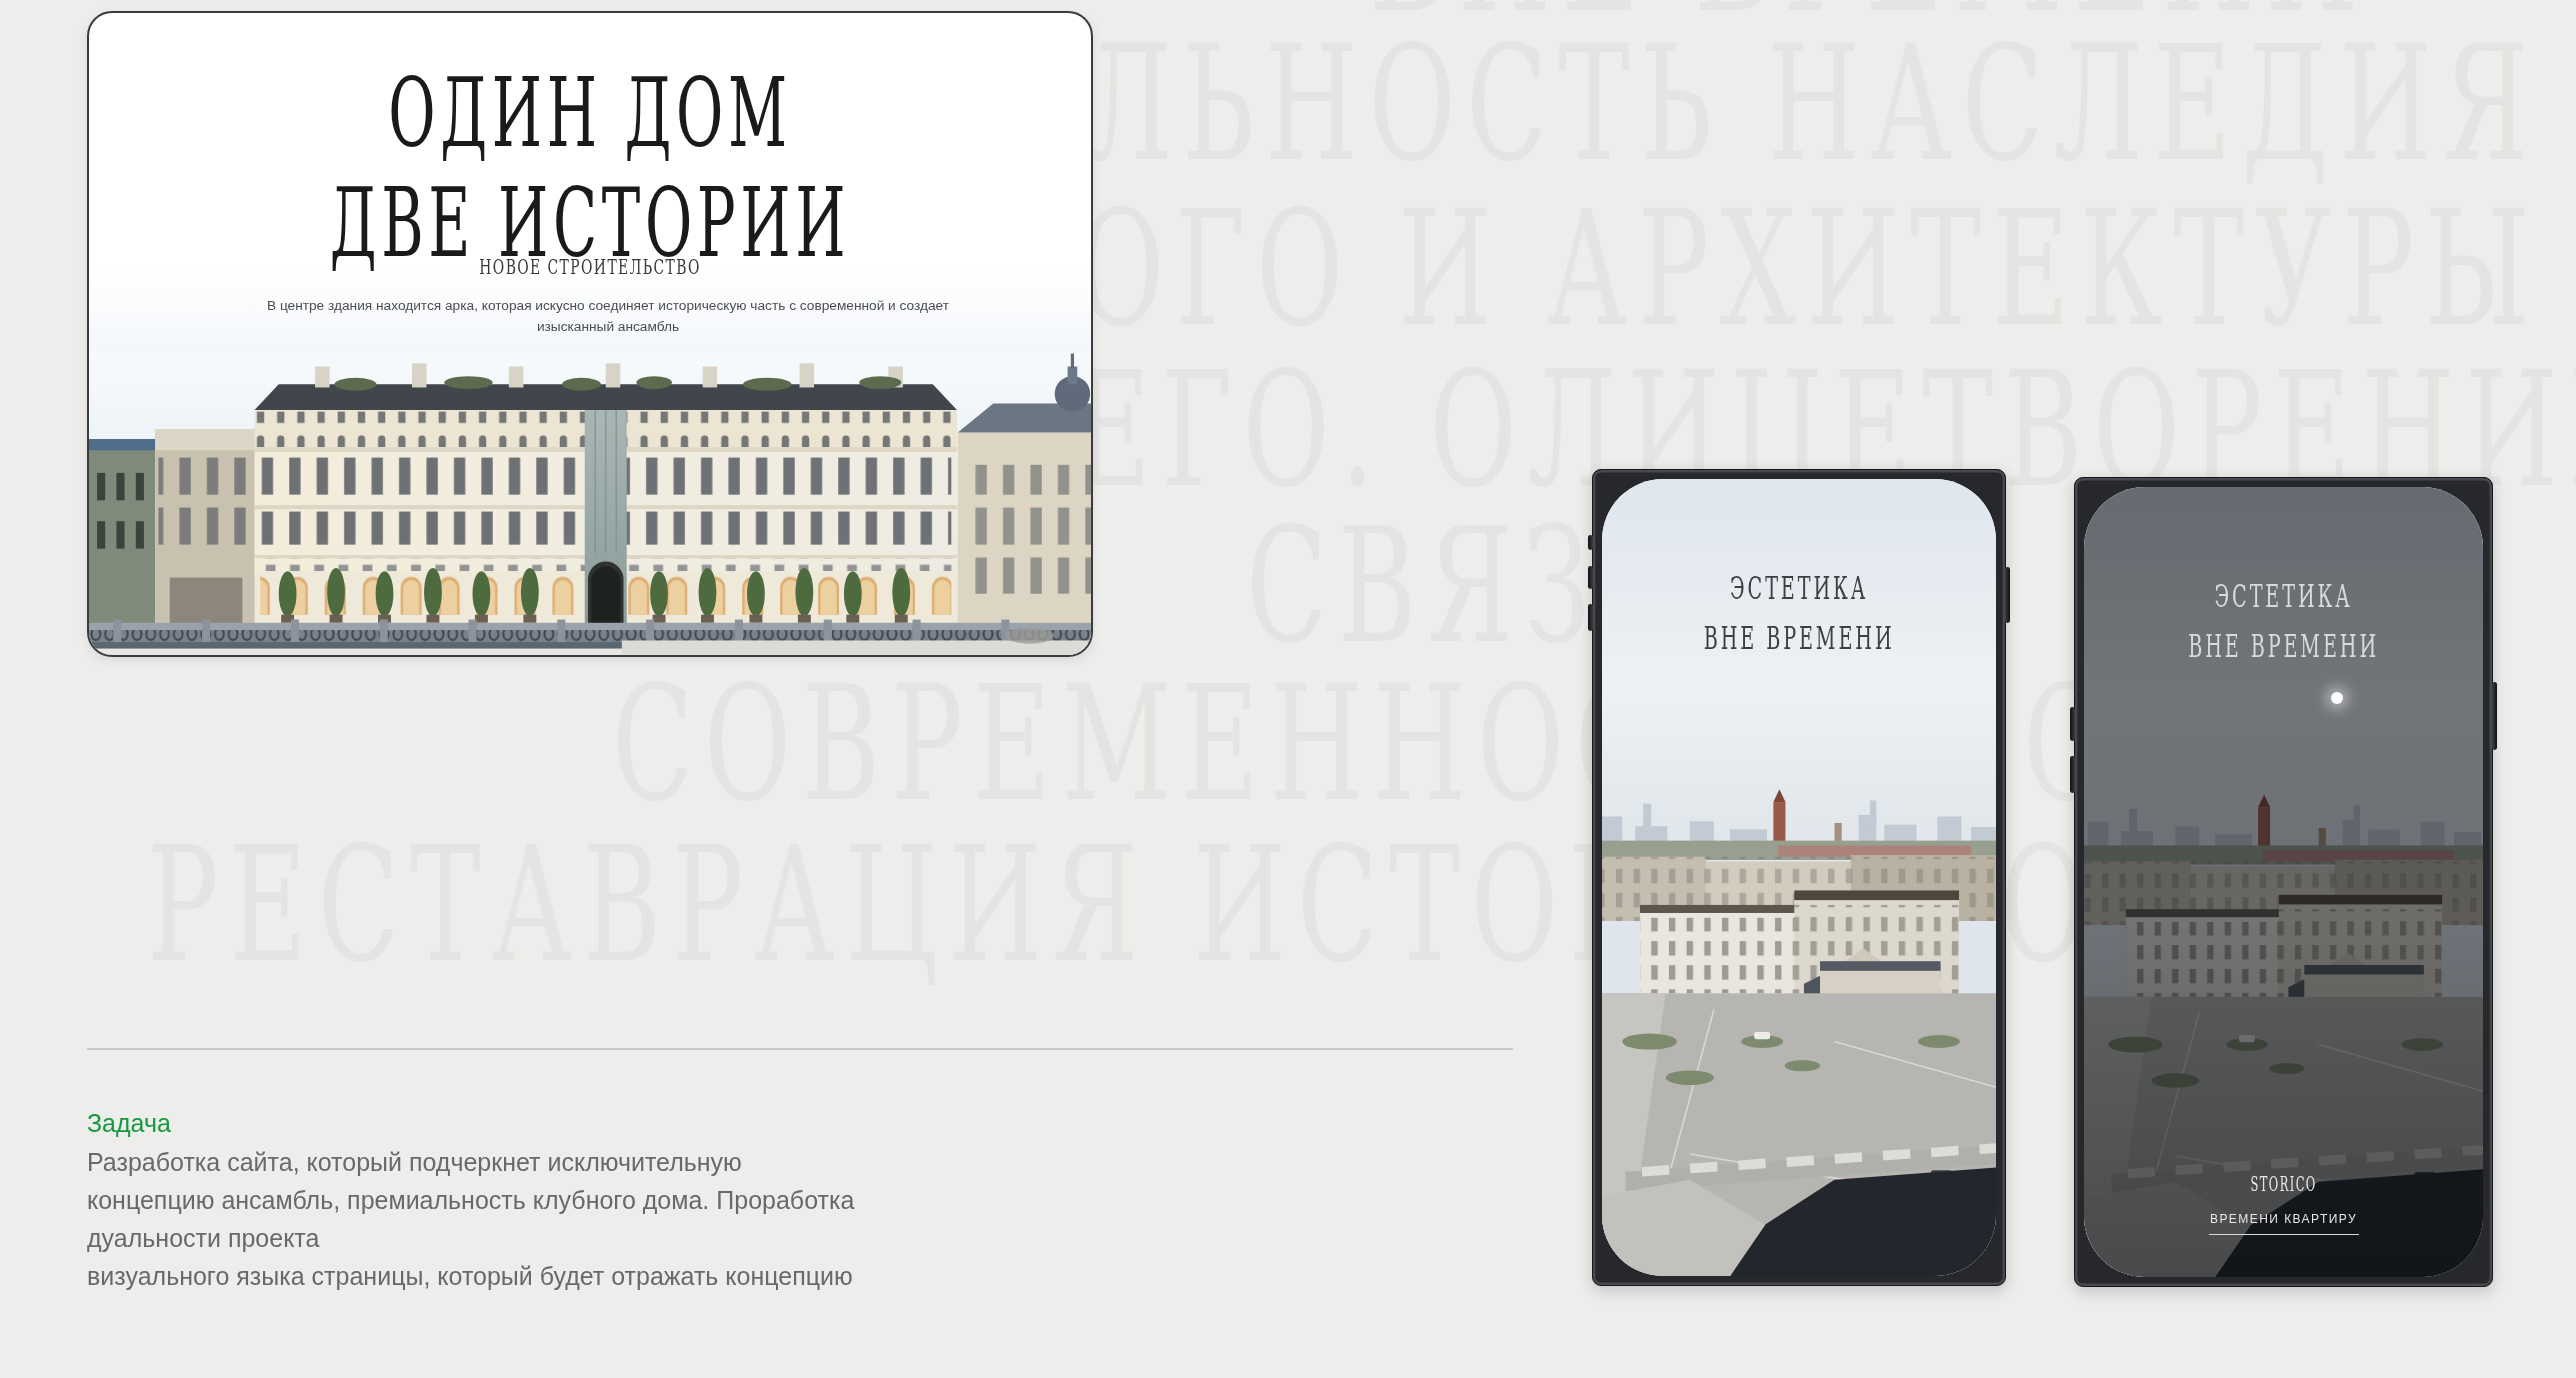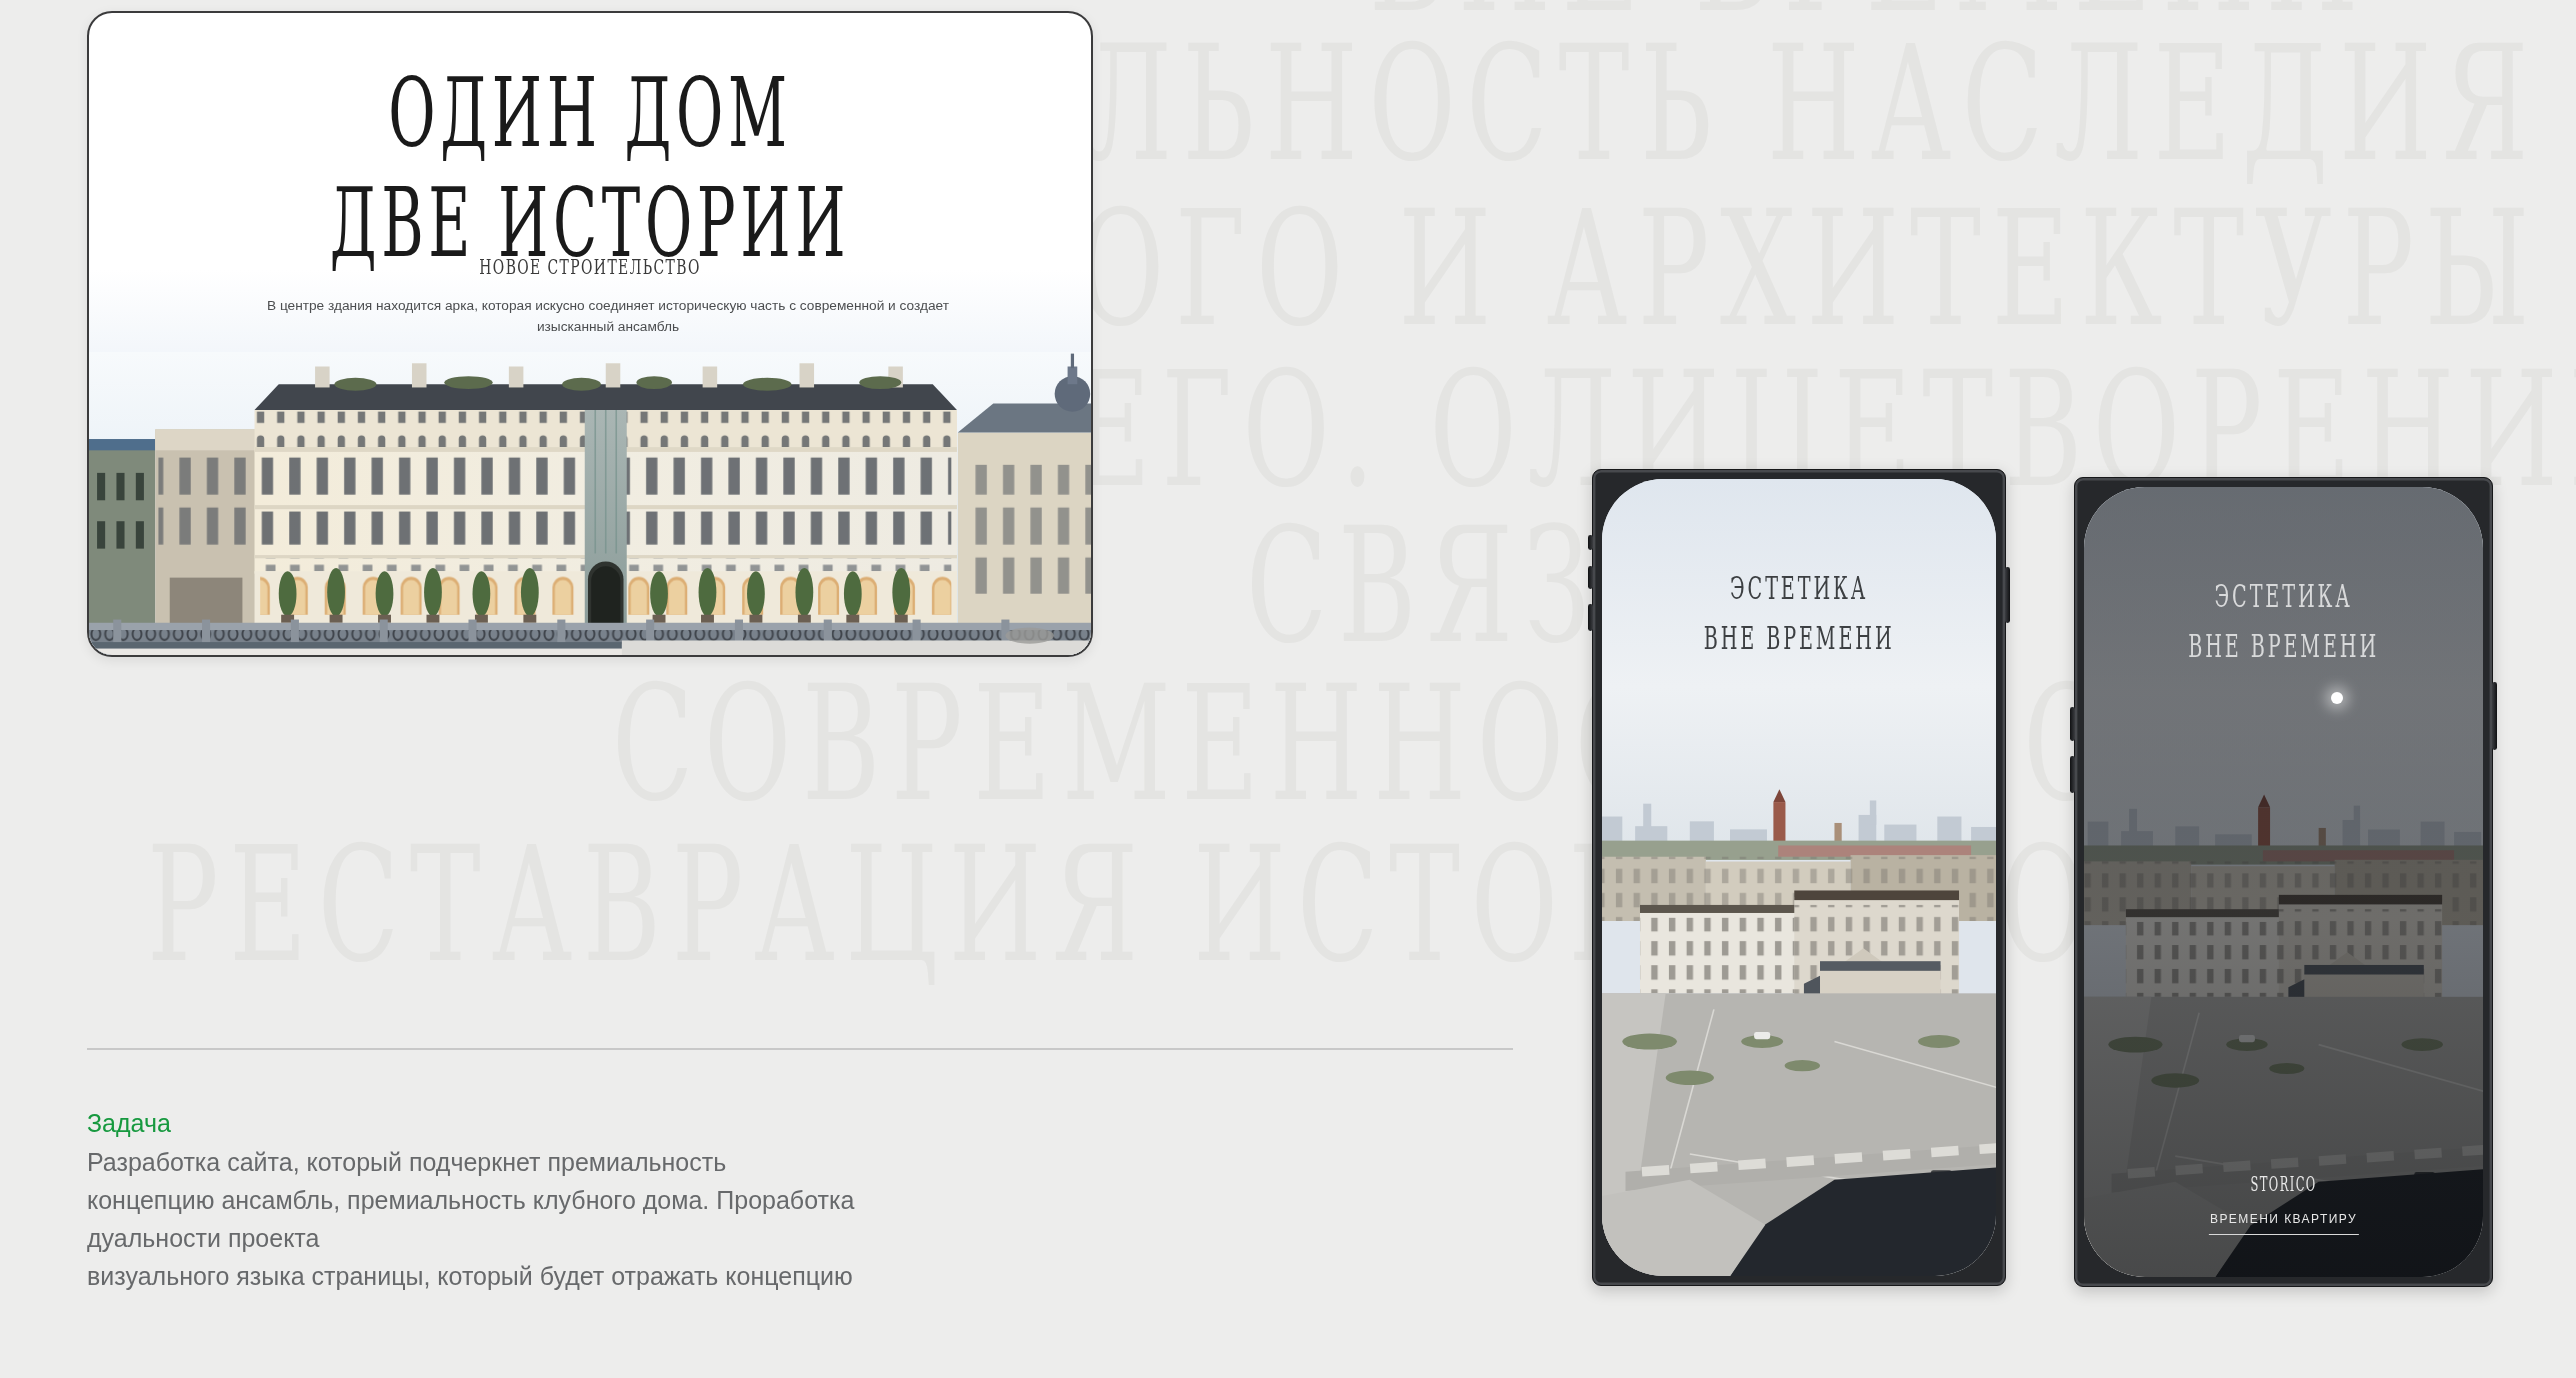--- a/index.html
+++ b/index.html
@@ -362,21 +362,21 @@
     <rect x="0" y="360" width="660" height="16" fill="#5a6670"></rect>
     <rect x="0" y="368" width="1241" height="8" fill="#e9e7e4"></rect>
     <rect x="660" y="358" width="581" height="18" fill="#dcdbd8"></rect>
     <ellipse cx="1165" cy="352" rx="30" ry="10" fill="#9b9b98" opacity=".8"></ellipse>
   </svg>
 </div>
 
 <div class="divider"></div>
 <div class="task-heading">Задача</div>
 <div class="task-body">
-  <div>Разработка сайта, который подчеркнет премиальность</div>
+  <div>Разработка сайта, который подчеркнет исключительную</div>
   <div>концепцию ансамбль, премиальность клубного дома. Проработка</div>
   <div>дуальности проекта</div>
   <div>визуального языка страницы, который будет отражать концепцию</div>
 </div>
 
 <div class="phone phone-left">
   <div class="side-btn btn-l b1"></div>
   <div class="side-btn btn-l b2"></div>
   <div class="side-btn btn-l b3"></div>
   <div class="side-btn btn-r b4"></div>

